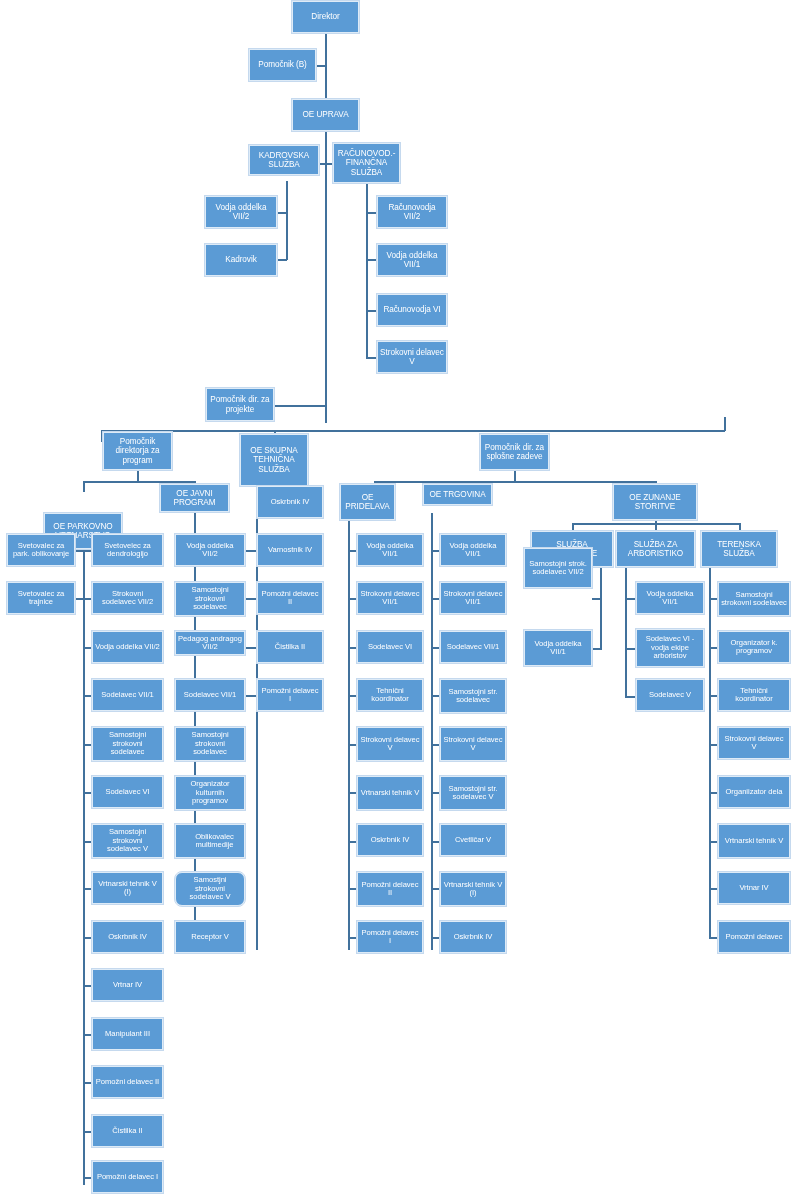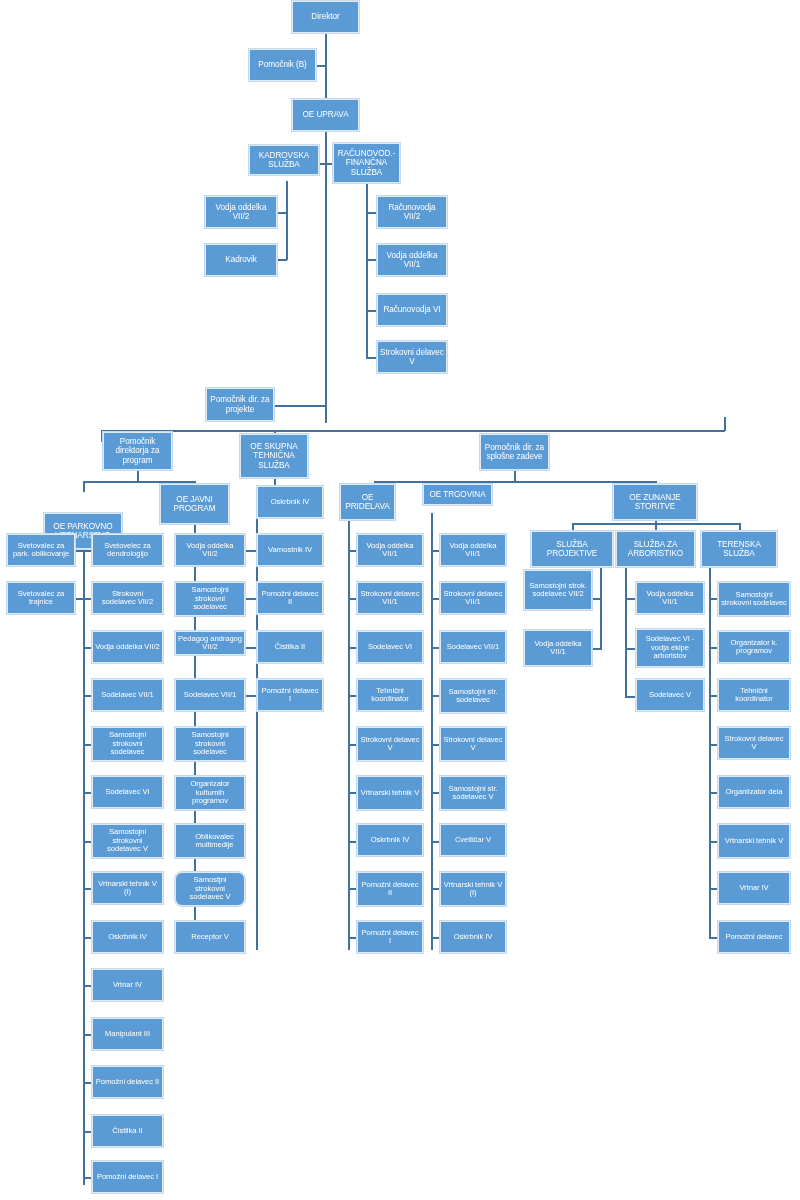--- a/index.html
+++ b/index.html
@@ -137,25 +137,25 @@
     </div>
   <div class="node" style="left:377px; top:294px; width:70px; height:32px;">
       <span>Računovodja VI</span>
     </div>
   <div class="node" style="left:377px; top:341px; width:70px; height:32px;">
       <span>Strokovni delavec V</span>
     </div>
 
   <div class="node" style="left:206px; top:388px; width:68px; height:33px;">Pomočnik dir. za projekte</div>
   <div class="node" style="left:103px; top:432px; width:69px; height:38px;">Pomočnik direktorja za program</div>
-  <div class="node caps" style="left:240px; top:434px; width:68px; height:44px;">OE SKUPNA TEHNIČNA SLUŽBA</div>
+  <div class="node caps" style="left:240px; top:434px; width:68px; height:52px;">OE SKUPNA TEHNIČNA SLUŽBA</div>
   <div class="node" style="left:480px; top:434px; width:69px; height:36px;">Pomočnik dir. za splošne zadeve</div>
 
   <div class="node caps" style="left:44px; top:484px; width:78px; height:36px;margin-top:29px;">OE PARKOVNO VRTNARSTVO</div>
-  <div class="node caps" style="left:160px; top:484px; width:69px; height:40px;">OE JAVNI PROGRAM</div>
+  <div class="node caps" style="left:160px; top:484px; width:69px; height:28px;">OE JAVNI PROGRAM</div>
   <div class="node caps" style="left:340px; top:484px; width:55px; height:36px;">OE PRIDELAVA</div>
   <div class="node caps" style="left:423px; top:484px; width:69px; height:21px;">OE TRGOVINA</div>
   <div class="node caps" style="left:613px; top:484px; width:84px; height:36px;">OE ZUNANJE STORITVE</div>
 
   <div class="node caps" style="left:531px; top:531px; width:82px; height:36px;">SLUŽBA PROJEKTIVE</div>
   <div class="node caps" style="left:616px; top:531px; width:79px; height:36px;">SLUŽBA ZA ARBORISTIKO</div>
   <div class="node caps" style="left:701px; top:531px; width:76px; height:36px;">TERENSKA SLUŽBA</div>
 
   <div class="node small" style="left:7px; top:534px; width:68px; height:32px;">Svetovalec za park. oblikovanje</div>
   <div class="node small" style="left:7px; top:582px; width:68px; height:32px;">Svetovalec za trajnice</div>
@@ -204,21 +204,21 @@
   <div class="node small" style="left:440px; top:534px; width:66px; height:32px;">Vodja oddelka VII/1</div>
   <div class="node small" style="left:440px; top:582px; width:66px; height:32px;">Strokovni delavec VII/1</div>
   <div class="node small" style="left:440px; top:631px; width:66px; height:32px;">Sodelavec VII/1</div>
   <div class="node small" style="left:440px; top:679px; width:66px; height:34px;">Samostojni str. sodelavec</div>
   <div class="node small" style="left:440px; top:727px; width:66px; height:34px;">Strokovni delavec V</div>
   <div class="node small" style="left:440px; top:776px; width:66px; height:34px;">Samostojni str. sodelavec V</div>
   <div class="node small" style="left:440px; top:824px; width:66px; height:32px;">Cvetličar V</div>
   <div class="node small" style="left:440px; top:872px; width:66px; height:34px;">Vrtnarski tehnik V (I)</div>
   <div class="node small" style="left:440px; top:921px; width:66px; height:32px;">Oskrbnik IV</div>
 
-  <div class="node small" style="left:524px; top:570px; width:68px; height:40px;">Samostojni strok. sodelavec VII/2</div>
+  <div class="node small" style="left:524px; top:548px; width:68px; height:40px;">Samostojni strok. sodelavec VII/2</div>
   <div class="node small" style="left:524px; top:630px; width:68px; height:36px;">Vodja oddelka VII/1</div>
 
   <div class="node small" style="left:636px; top:582px; width:68px; height:32px;">Vodja oddelka VII/1</div>
   <div class="node small" style="left:636px; top:629px; width:68px; height:38px;">Sodelavec VI - vodja ekipe arboristov</div>
   <div class="node small" style="left:636px; top:679px; width:68px; height:32px;">Sodelavec V</div>
 
   <div class="node small" style="left:718px; top:582px; width:72px; height:34px;">Samostojni strokovni sodelavec</div>
   <div class="node small" style="left:718px; top:631px; width:72px; height:32px;">Organizator k. programov</div>
   <div class="node small" style="left:718px; top:679px; width:72px; height:32px;">Tehnični koordinator</div>
   <div class="node small" style="left:718px; top:727px; width:72px; height:32px;">Strokovni delavec V</div>

